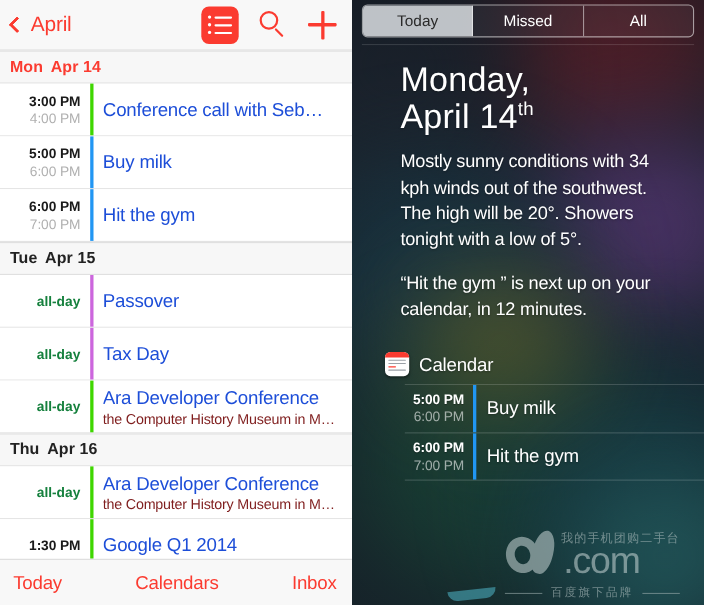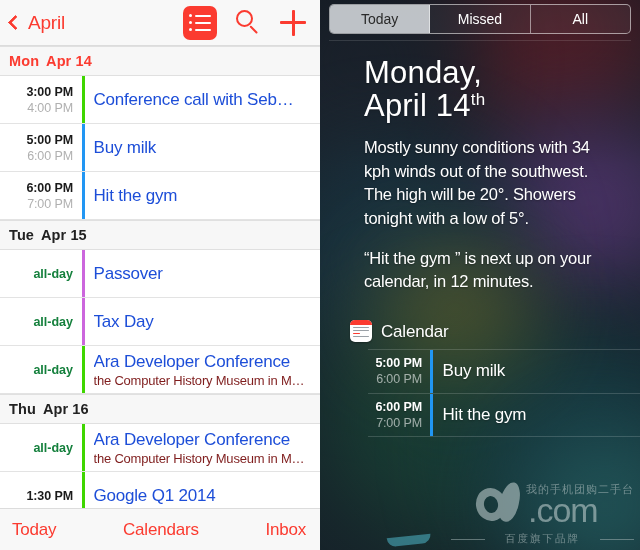--- a/index.html
+++ b/index.html
@@ -202,40 +202,40 @@
   .nce-start{ font-size:12.5px;font-weight:bold;color:#fff;letter-spacing:-0.1px;text-shadow:0 1px 1px rgba(0,0,0,.3);}
   .nce-end{ font-size:12.5px;color:rgba(255,255,255,.58);letter-spacing:-0.1px;margin-top:2px;}
   .nce-bar{ width:2.5px;flex:none;background:#2196f3; }
   .nce-title{
     flex:1;display:flex;align-items:center;padding-left:10px;
     color:#fff;font-size:17px;letter-spacing:-0.2px;text-shadow:0 1px 2px rgba(0,0,0,.3);
   }
 
   
   .wm{
-    position:absolute; right:6px; bottom:4px; z-index:8;
+    position:absolute; right:22px; bottom:4px; z-index:8;
     display:flex; flex-direction:column; align-items:flex-end;
     opacity:.55; pointer-events:none;
   }
   .wm-logo{ position:relative; width:52px; height:50px; }
   .wm-logo .l1{
     position:absolute;left:2px;top:8px;width:30px;height:33px;border-radius:50%;
     border:8px solid #c9d6d6; transform:rotate(-12deg);
   }
   .wm-logo .l2{
     position:absolute;left:26px;top:2px;width:19px;height:40px;border-radius:50% 50% 45% 45%;
     background:#c9d6d6; transform:rotate(14deg);
   }
   .wm-com{ font-size:34px; color:#c9d6d6; letter-spacing:-1px; margin-left:2px;}
   .wm-cn-top{ font-size:11px;color:#b9c6c6;letter-spacing:1px;margin-bottom:-6px;}
   .wm-swoosh{
     width:44px;height:9px;background:#4fb6c9;border-radius:0 0 22px 22px;
     transform:rotate(-6deg);margin:2px 0 0 0;
   }
-  .wm-bot{ display:flex;align-items:center;gap:20px;margin-top:2px;}
+  .wm-bot{ display:flex;align-items:center;gap:8px;margin-top:2px;}
   .wm-bot .rule{ width:34px;height:1px;background:#9fb0b0;}
   .wm-bot .txt{ font-size:10.5px;color:#b9c6c6;letter-spacing:2px;}
   .wm-row{ display:flex; align-items:flex-end; }
 </style>
 </head>
 <body>
 
 <div class="screen">
 
   <div class="left">

